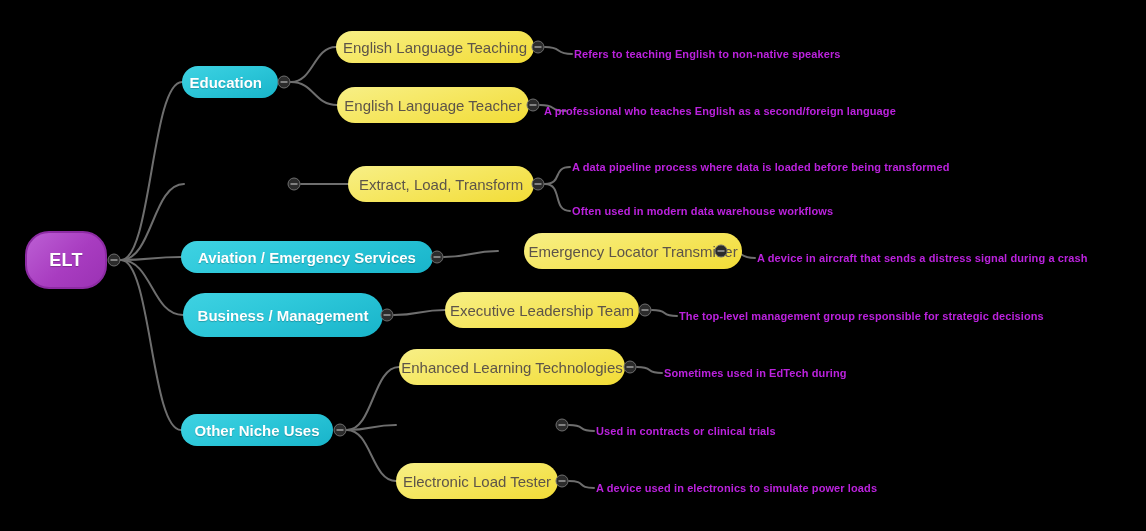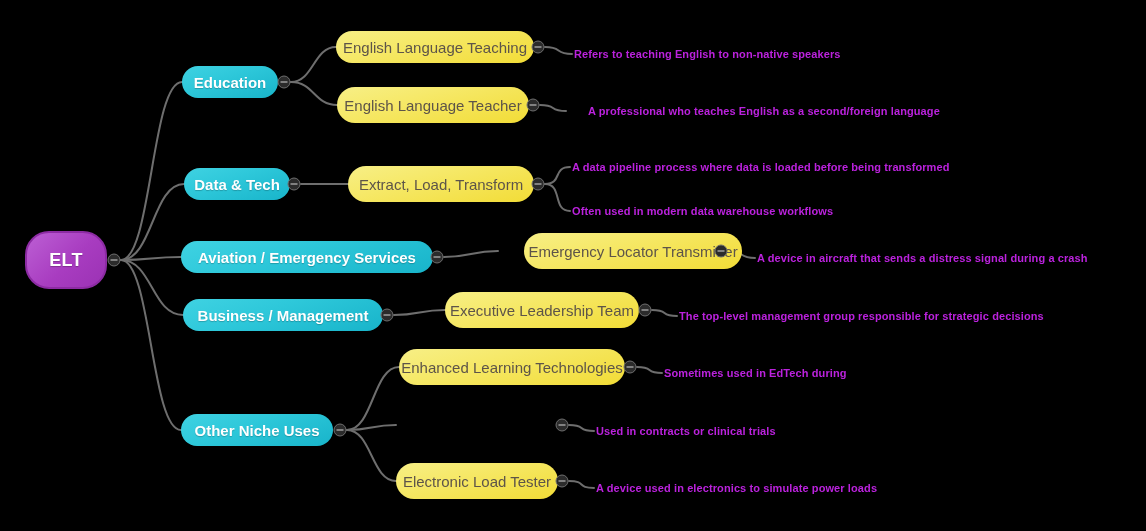--- a/index.html
+++ b/index.html
@@ -121,54 +121,51 @@
       <path d="M 637 367 C 655 367, 644 373, 662 373" fill="none" stroke="#6e6e6e" stroke-width="2" stroke-linecap="round"></path>
       <path d="M 347 430 C 371.5 430, 371.5 425, 396 425" fill="none" stroke="#6e6e6e" stroke-width="2" stroke-linecap="round"></path>
       <path d="M 569 425 C 587 425, 576 431, 594 431" fill="none" stroke="#6e6e6e" stroke-width="2" stroke-linecap="round"></path>
       <path d="M 347 430 C 371.5 430, 371.5 481, 396 481" fill="none" stroke="#6e6e6e" stroke-width="2" stroke-linecap="round"></path>
       <path d="M 569 481 C 587 481, 576 488, 594 488" fill="none" stroke="#6e6e6e" stroke-width="2" stroke-linecap="round"></path>
     </svg>
 <div class="node root" style="left: 66px; top: 260px; width: 82px; height: 58px;">
       <span>ELT</span>
     </div>
     <div class="toggle" style="left: 114px; top: 260px;"></div>
-    <div class="node cat" style="left: 230px; top: 82px; width: 96px; height: 32px;">
+    <div class="node cat" style="left: 230px; top: 82px; width: 96px; height: 32px; justify-content: flex-end;">
       <span>Education</span>
     </div>
     <div class="toggle" style="left: 284px; top: 82px;"></div>
     <div class="node term" style="left: 435px; top: 47px; width: 198px; height: 32px;">
       <span>English Language Teaching</span>
     </div>
     <div class="toggle" style="left: 538px; top: 47px;"></div>
     <div class="note" style="left: 574px; top: 54px; color: rgb(187, 34, 221);">Refers to teaching English to non-native speakers</div>
     <div class="node term" style="left: 433px; top: 105px; width: 192px; height: 36px;">
       <span>English Language Teacher</span>
     </div>
     <div class="toggle" style="left: 533px; top: 105px;"></div>
-    <div class="note" style="left: 588px; top: 111px; color: rgb(187, 34, 221); text-align: right;">A professional who teaches English as a second/foreign language</div>
-    <div class="node cat" style="left: 237px; top: 184px; width: 106px; height: 32px;">
-      <span>Data &amp; Tech</span>
-    </div>
+    <div class="note" style="left: 544px; top: 111px; color: rgb(187, 34, 221); text-align: right;">A professional who teaches English as a second/foreign language</div>
     <div class="toggle" style="left: 294px; top: 184px;"></div>
     <div class="node term" style="left: 441px; top: 184px; width: 186px; height: 36px;">
       <span>Extract, Load, Transform</span>
     </div>
     <div class="toggle" style="left: 538px; top: 184px;"></div>
     <div class="note" style="left: 572px; top: 211px; color: rgb(187, 34, 221);">Often used in modern data warehouse workflows</div>
     <div class="note" style="left: 572px; top: 167px; color: rgb(187, 34, 221);">A data pipeline process where data is loaded before being transformed</div>
     <div class="node cat" style="left: 307px; top: 257px; width: 252px; height: 32px;">
       <span>Aviation / Emergency Services</span>
     </div>
     <div class="toggle" style="left: 437px; top: 257px;"></div>
     <div class="node term" style="left: 633px; top: 251px; width: 218px; height: 36px;">
       <span>Emergency Locator Transmitter</span>
     </div>
     <div class="toggle" style="left: 721px; top: 251px;"></div>
     <div class="note" style="left: 757px; top: 258px; color: rgb(187, 34, 221);">A device in aircraft that sends a distress signal during a crash</div>
-    <div class="node cat" style="left: 283px; top: 315px; width: 200px; height: 32px;">
+    <div class="node cat" style="left: 283px; top: 315px; width: 200px; height: 44px;">
       <span>Business / Management</span>
     </div>
     <div class="toggle" style="left: 387px; top: 315px;"></div>
     <div class="node term" style="left: 542px; top: 310px; width: 194px; height: 36px;">
       <span>Executive Leadership Team</span>
     </div>
     <div class="toggle" style="left: 645px; top: 310px;"></div>
     <div class="note" style="left: 679px; top: 316px; color: rgb(187, 34, 221);">The top-level management group responsible for strategic decisions</div>
     <div class="node cat" style="left: 257px; top: 430px; width: 152px; height: 32px;">
       <span>Other Niche Uses</span>

